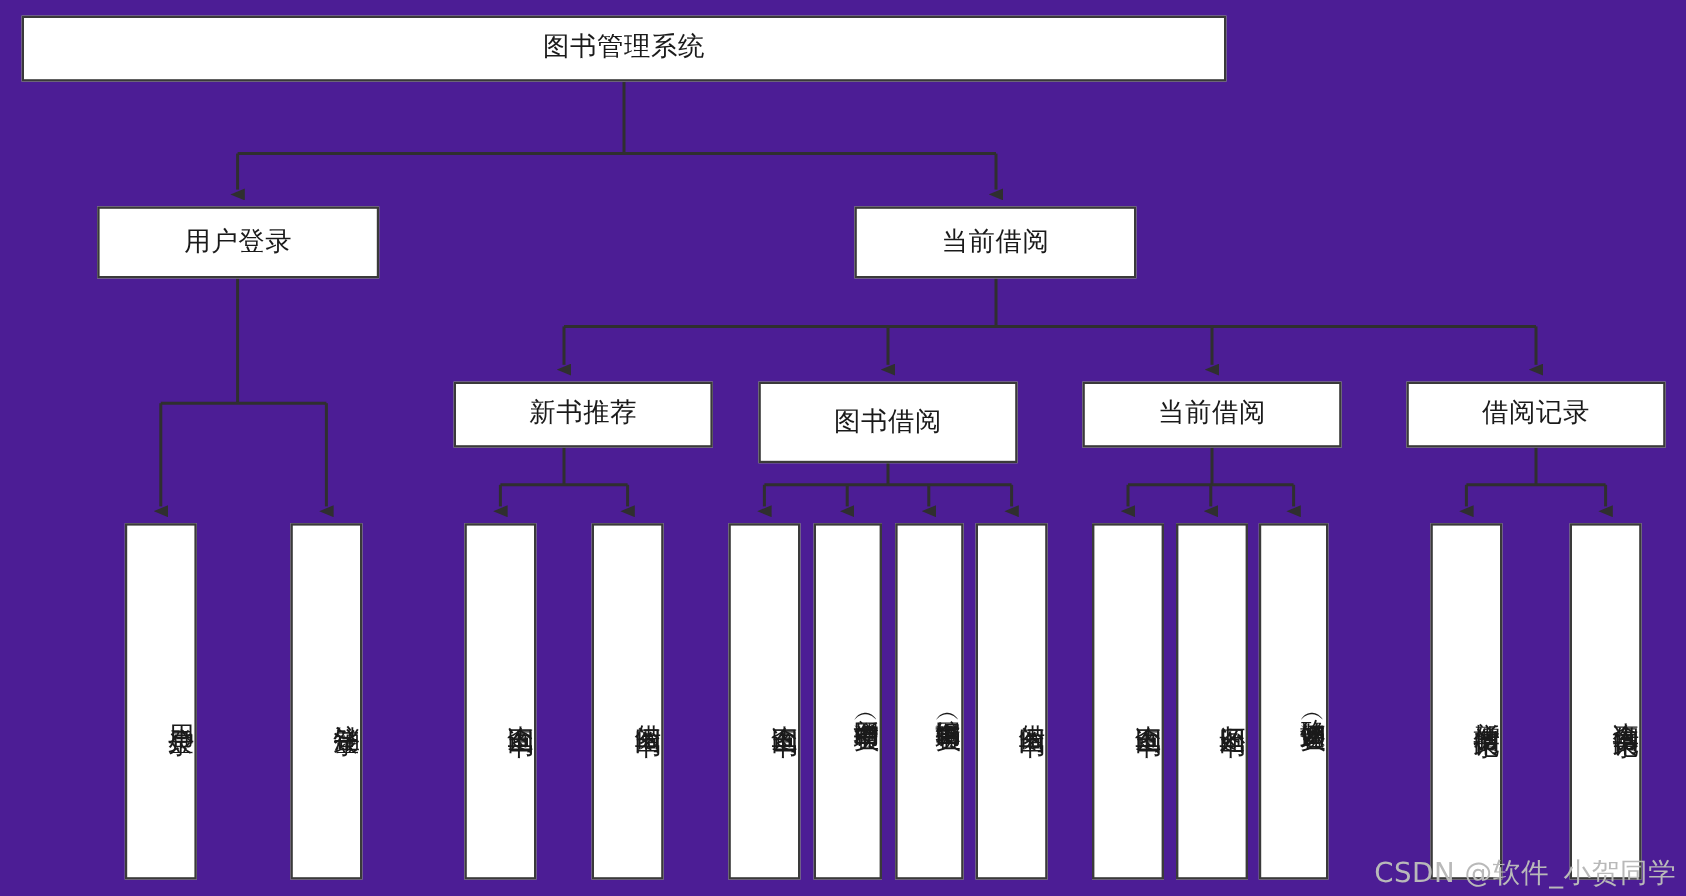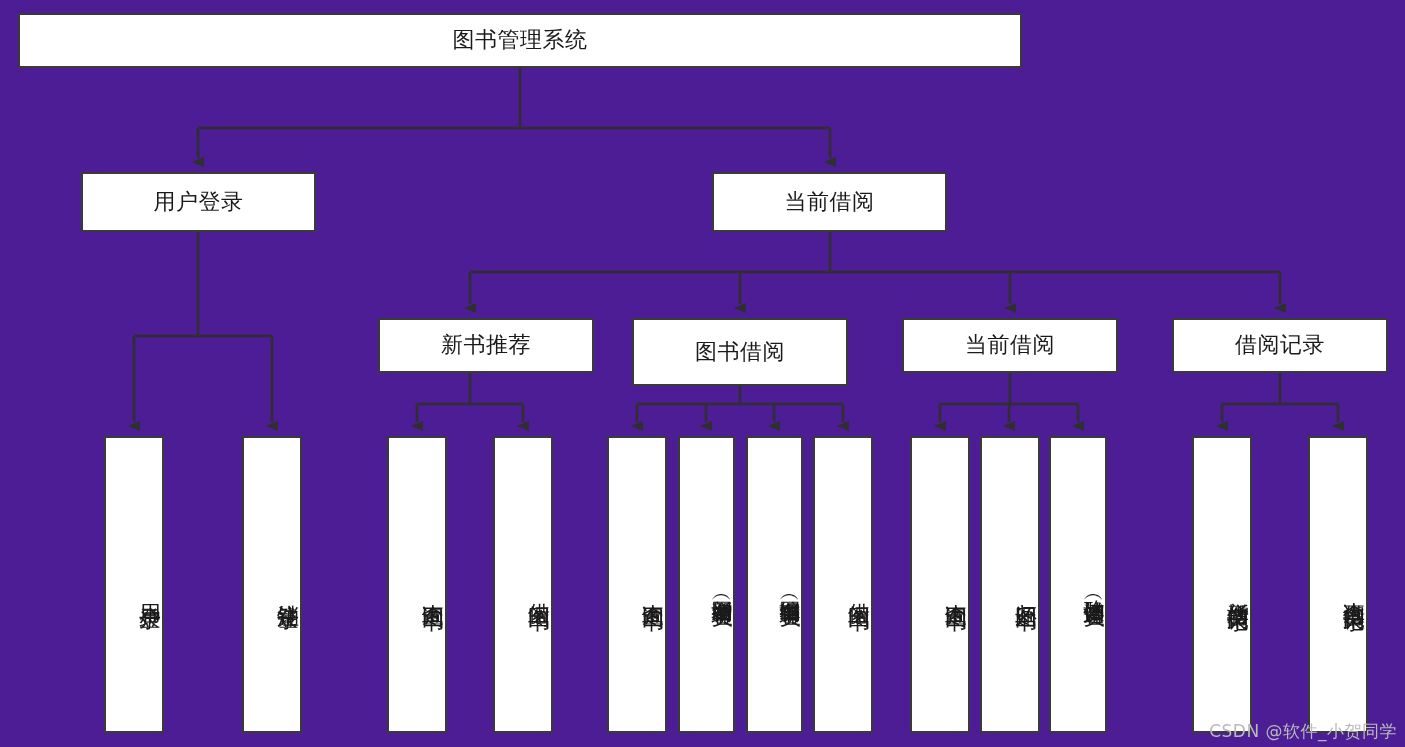--- a/index.html
+++ b/index.html
@@ -55,21 +55,21 @@
   }
   .node.vert.tall {
     font-size: 21px;
     letter-spacing: 1px;
     padding-top: 6px;
   }
   #watermark {
     position: absolute;
     right: 8px;
     bottom: 4px;
-    font-size: 17px;
+    font-size: 23px;
     color: #b9b9b9;
     white-space: nowrap;
     letter-spacing: 0.5px;
   }
 </style>
 </head>
 <body>
 
 <div id="canvas">
 

